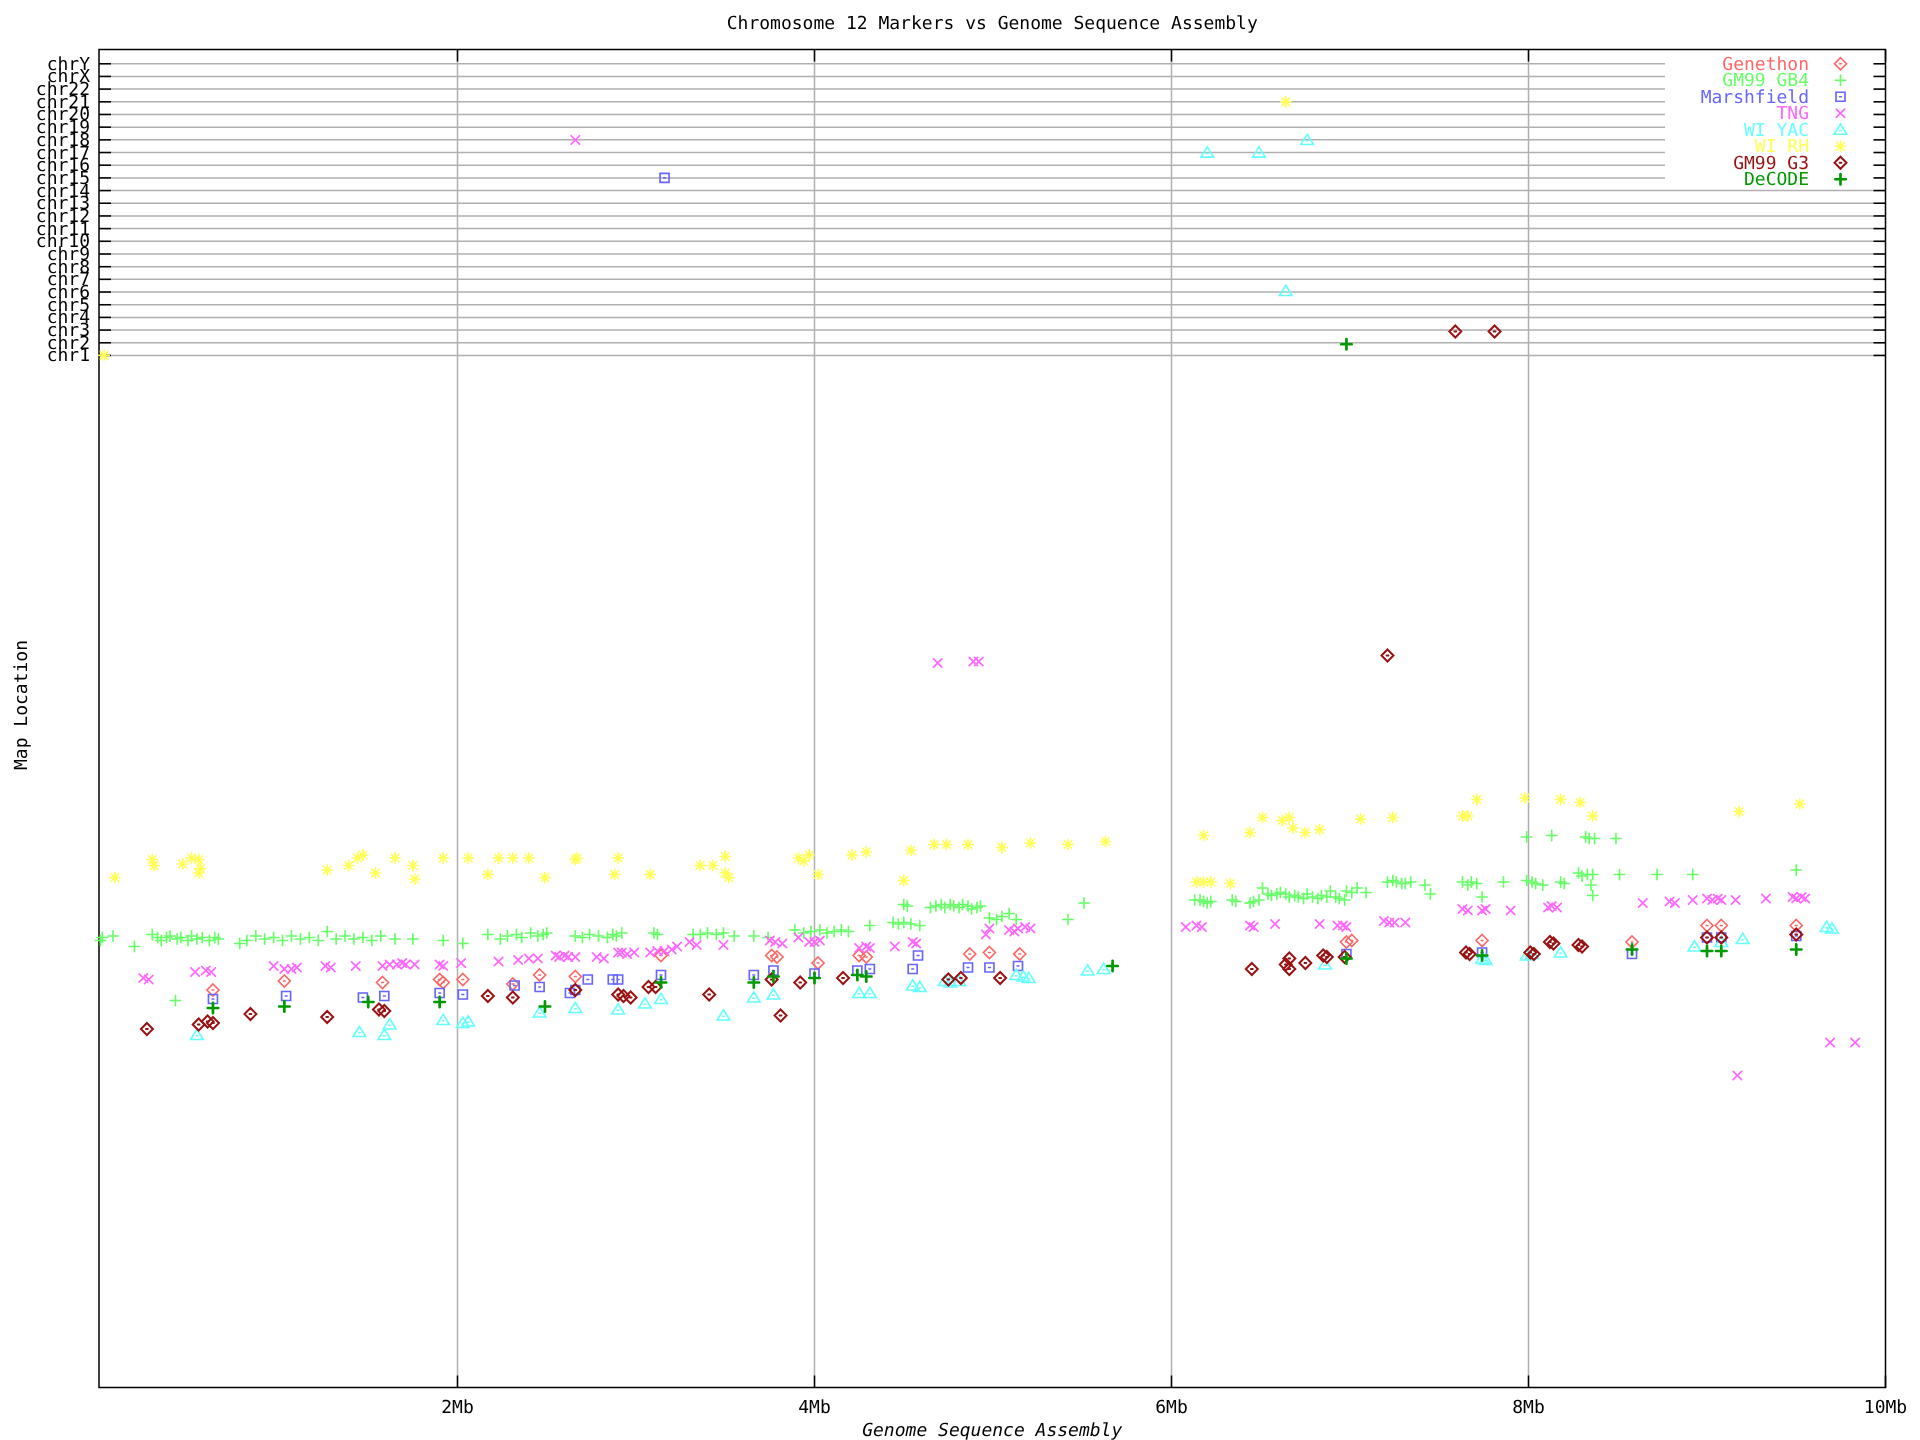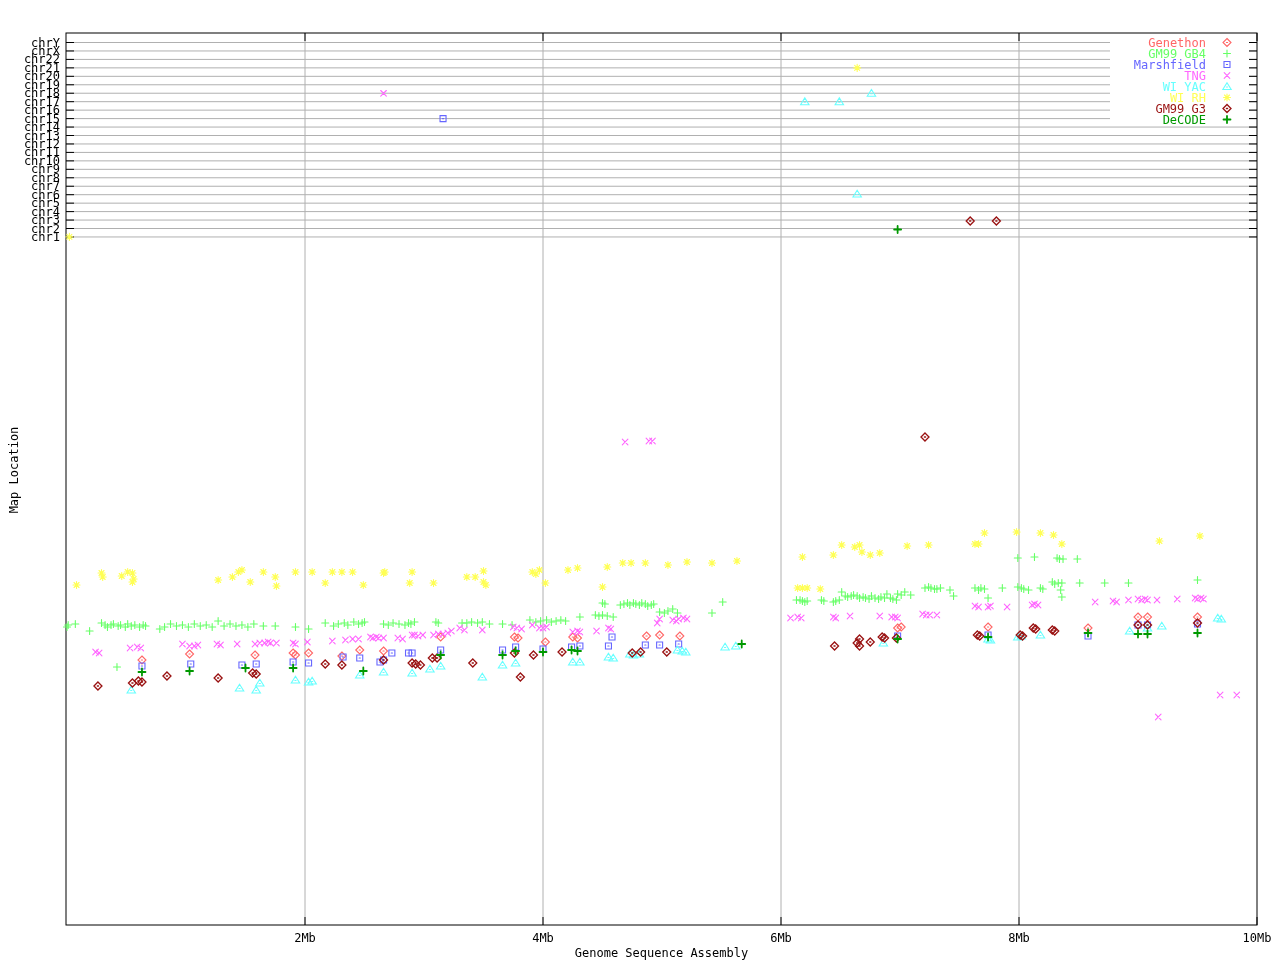--- a/index.html
+++ b/index.html
@@ -1,30 +1,31 @@
 <!DOCTYPE html>
 <html><head>
 <meta charset="utf-8">
 <style>
   html,body{margin:0;padding:0;background:#ffffff;}
   #screen{position:relative;width:1280px;height:960px;background:#ffffff;
           font-family:"DejaVu Sans Mono",monospace;color:#000;}
   .title{position:absolute;left:66px;top:8px;width:1191px;text-align:center;
          font-size:12px;white-space:nowrap;}
   .xlabel{position:absolute;left:66px;top:946px;width:1191px;text-align:center;
-          font-size:12px;white-space:nowrap;}
+          font-size:12px;white-space:nowrap;font-style:italic;}
   .ylabel{position:absolute;left:14px;top:470px;transform:translate(-50%,-50%) rotate(-90deg);
           font-size:12px;white-space:nowrap;}
   svg{position:absolute;left:0;top:0;}
   text{font-family:"DejaVu Sans Mono",monospace;}
 </style>
 </head>
 <body>
 
 <div id="screen">
+  <div class="title">Chromosome 12 Markers vs Genome Sequence Assembly</div>
   <div class="ylabel">Map Location</div>
   <div class="xlabel">Genome Sequence Assembly</div>
   <svg id="plot" width="1280" height="960">
       <g>
         <line x1="305" y1="33" x2="305" y2="925" stroke="#b0b0b0" stroke-width="1"></line>
         <line x1="543" y1="33" x2="543" y2="925" stroke="#b0b0b0" stroke-width="1"></line>
         <line x1="781" y1="33" x2="781" y2="925" stroke="#b0b0b0" stroke-width="1"></line>
         <line x1="1019" y1="33" x2="1019" y2="925" stroke="#b0b0b0" stroke-width="1"></line>
         <line x1="66" y1="42.5" x2="1257" y2="42.5" stroke="#b0b0b0" stroke-width="1"></line>
         <line x1="66" y1="50.955" x2="1257" y2="50.955" stroke="#b0b0b0" stroke-width="1"></line>

